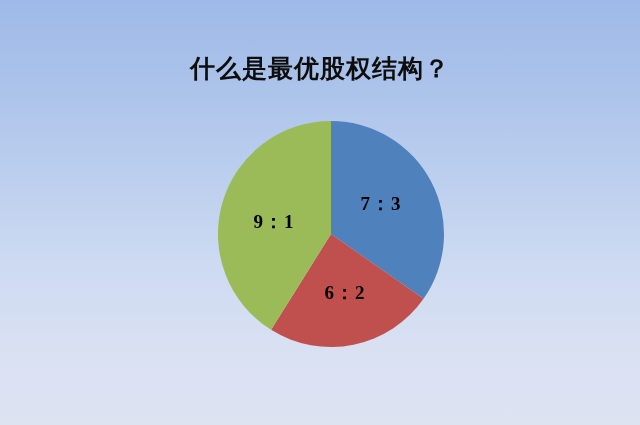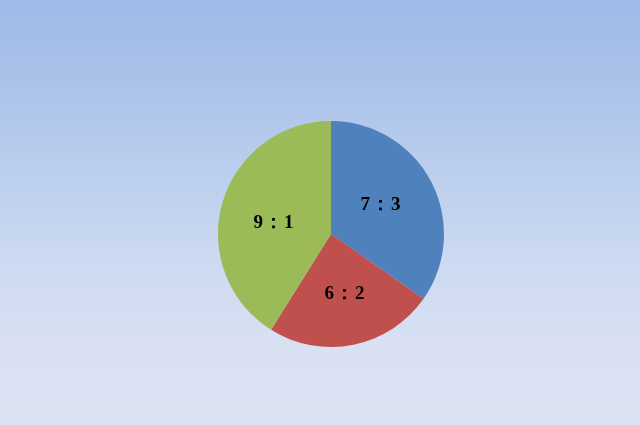--- a/index.html
+++ b/index.html
@@ -57,20 +57,21 @@
   }
   #label-0 { left: 381px; top: 204px; }
   #label-1 { left: 345px; top: 293px; }
   #label-2 { left: 274px; top: 222px; }
 </style>
 </head>
 <body>
 
 <div id="slide">
 
+  <div id="title">什么是最优股权结构？</div>
 
   <div id="chart-area">
     <svg width="640" height="425" viewBox="0 0 640 425">
       <g>
         <path id="slice-0" d="M 331 234 L 331.00 121.00 A 113 113 0 0 1 423.56 298.81 Z" fill="#4F81BD"></path>
         <path id="slice-1" d="M 331 234 L 423.56 298.81 A 113 113 0 0 1 271.12 329.83 Z" fill="#C0504D"></path>
         <path id="slice-2" d="M 331 234 L 271.12 329.83 A 113 113 0 0 1 331.00 121.00 Z" fill="#9BBB59"></path>
       </g>
     </svg>
 

